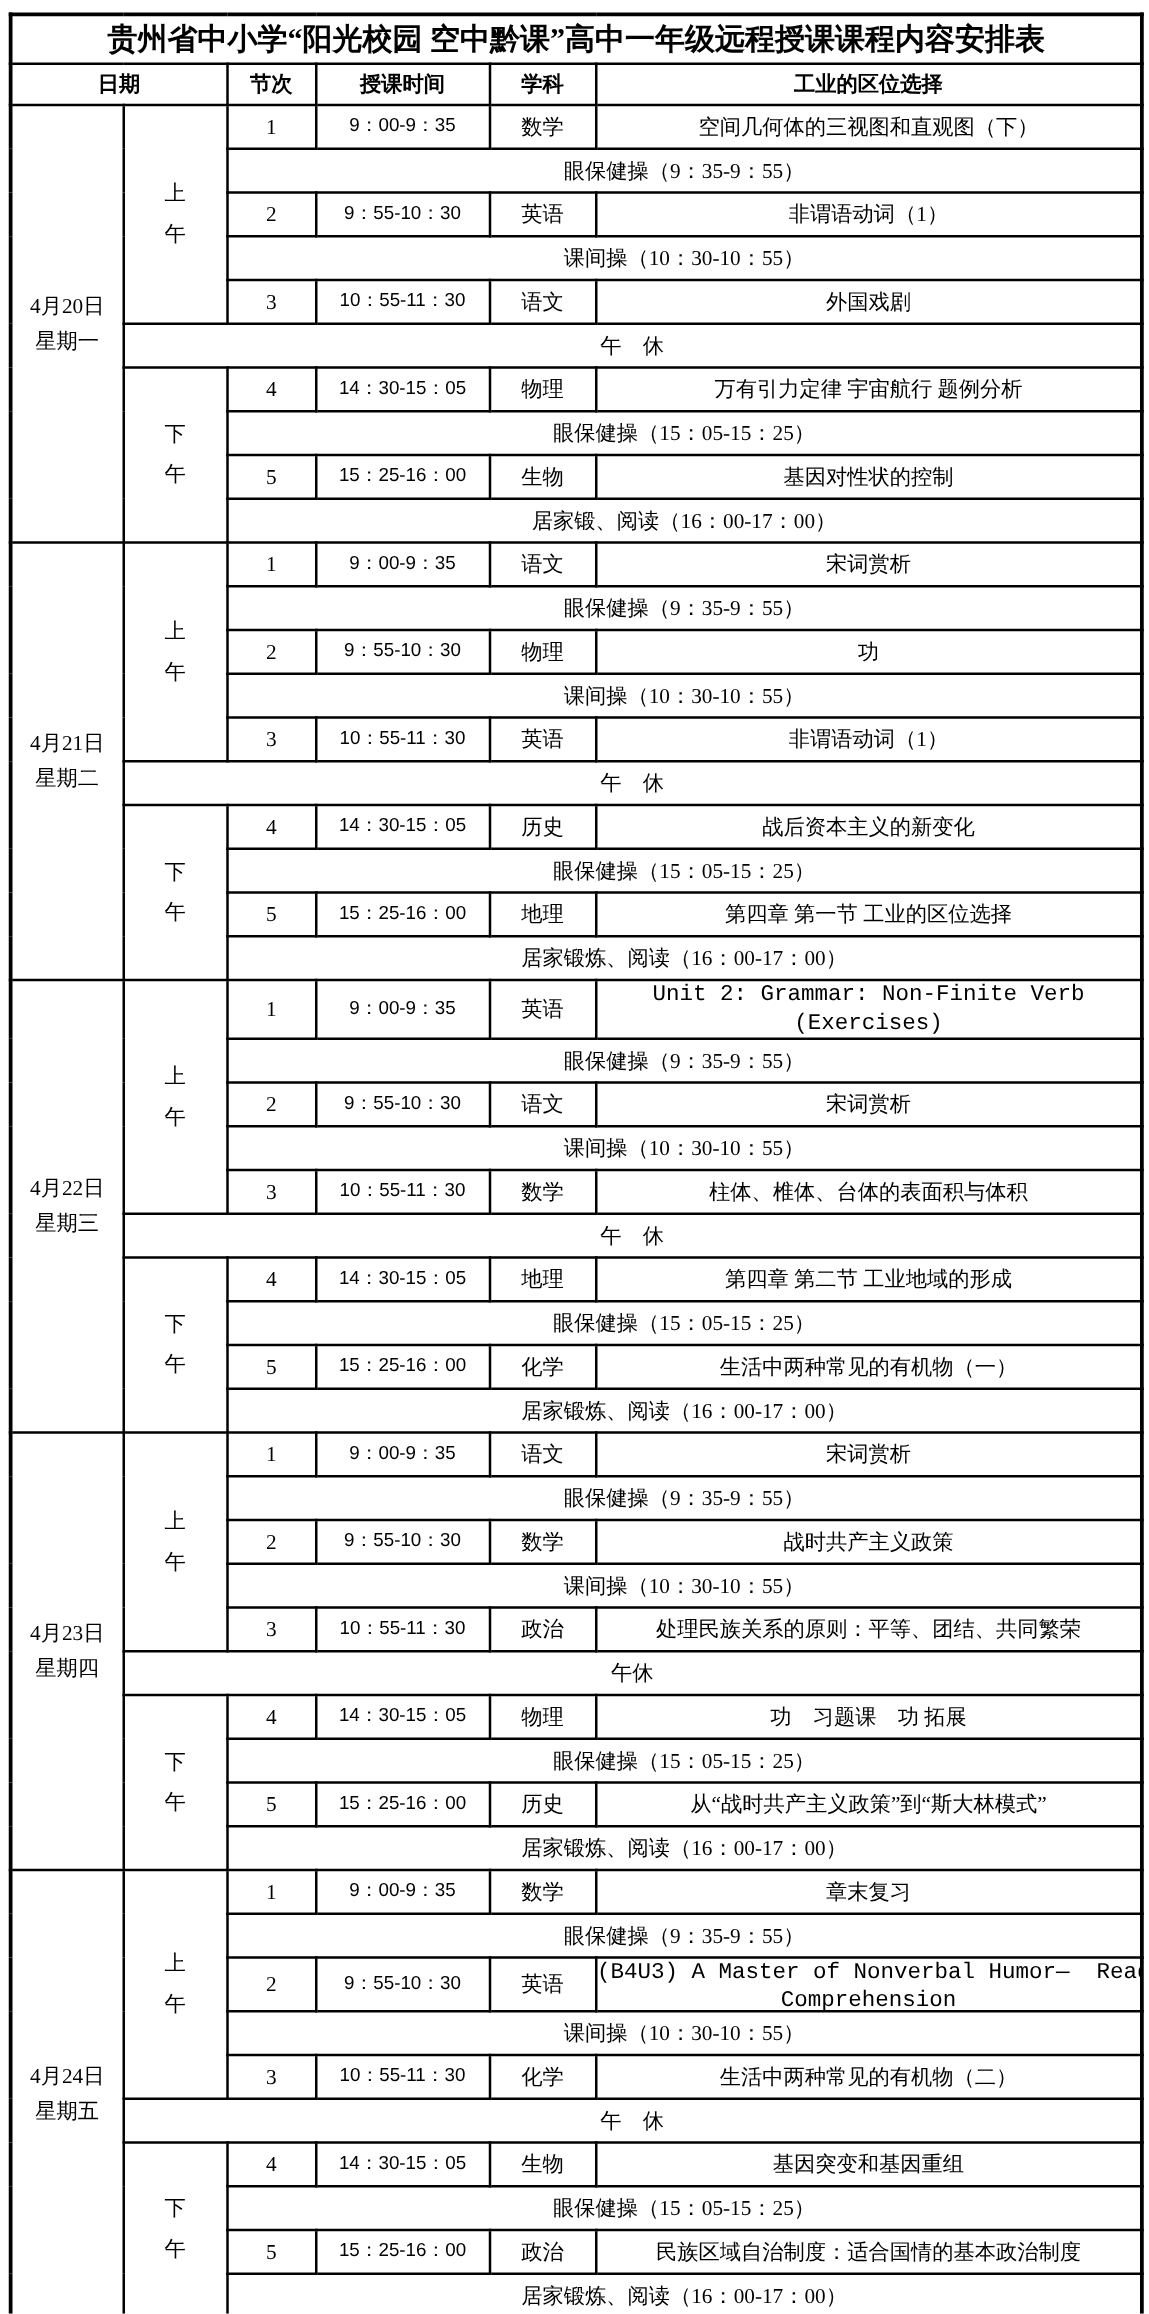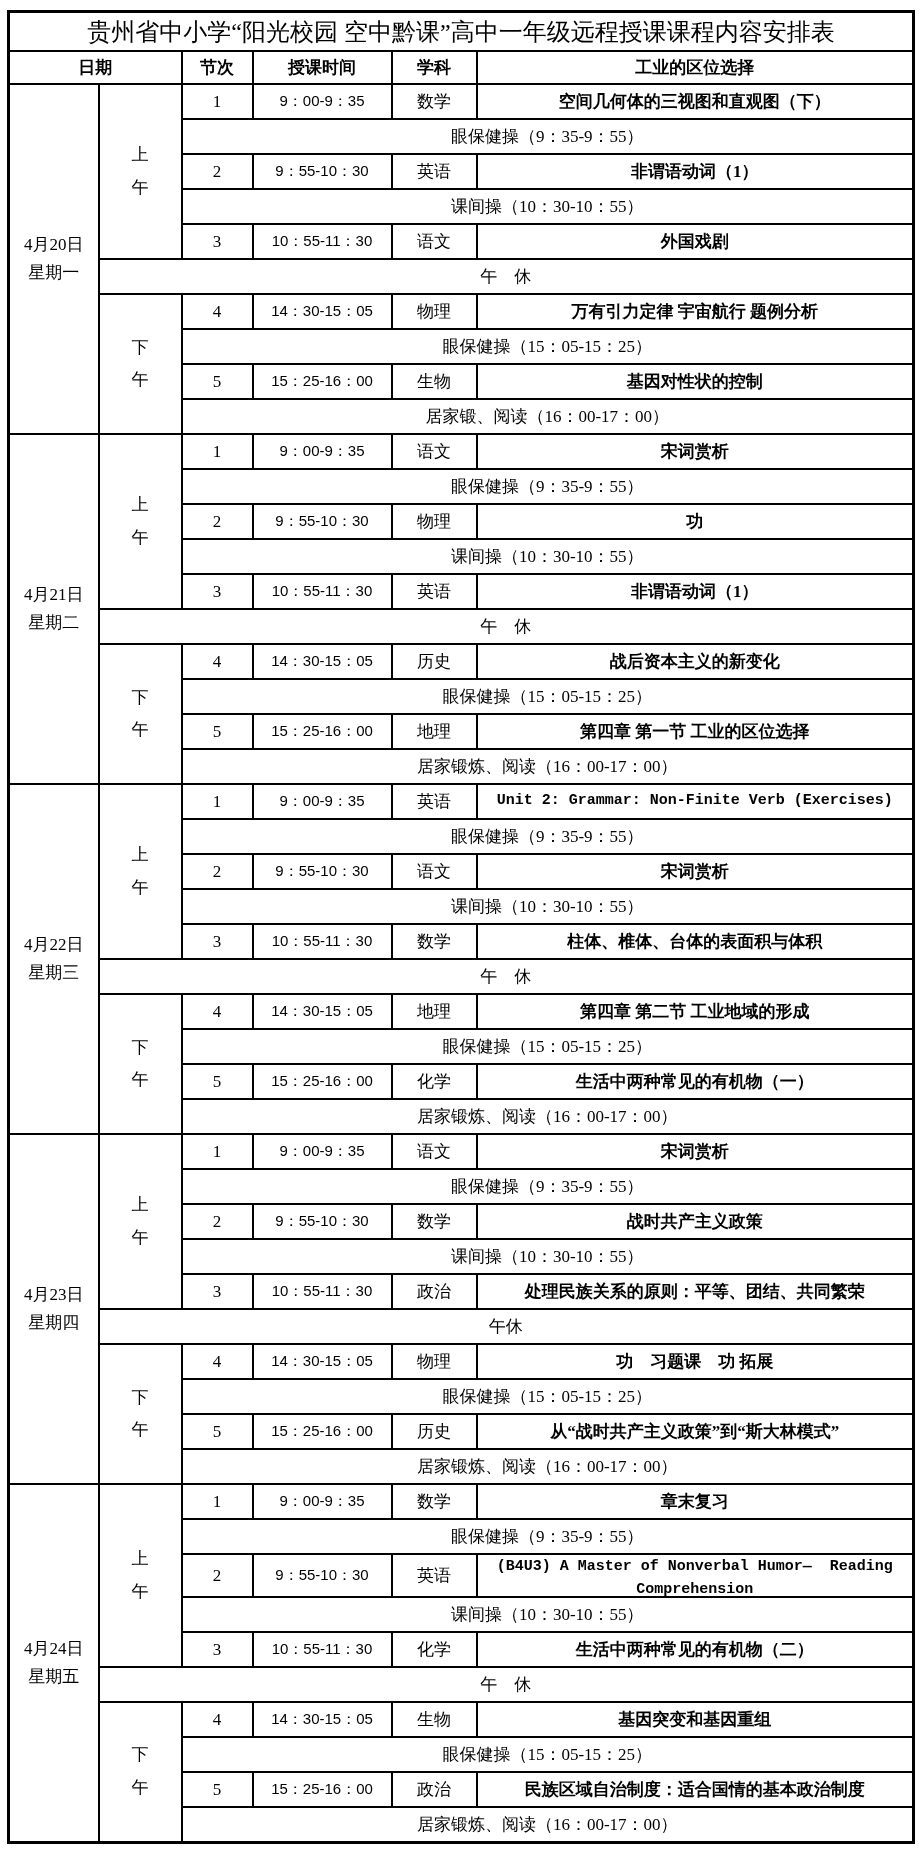--- a/index.html
+++ b/index.html
@@ -2,28 +2,28 @@
 <html><head>
 <meta charset="utf-8">
 <style>
   html,body{margin:0;padding:0;background:#fff;}
   .page{position:relative;width:919px;height:1851px;background:#ffffff;overflow:hidden;
         font-family:"Liberation Serif","DejaVu Serif",serif;color:#000;}
   table.schedule{position:absolute;left:7px;top:10px;width:905px;
         border-collapse:collapse;table-layout:fixed;border:3px solid #000;}
   td{border:2px solid #000;text-align:center;vertical-align:middle;padding:0;
      font-size:17px;line-height:1.25;overflow:hidden;}
-  td.title-cell{height:37px;font-size:24px;font-weight:normal;letter-spacing:0px;}
+  td.title-cell{height:37px;font-size:24px;font-weight:bold;letter-spacing:0px;}
   tr.head-row td{height:31px;font-size:17px;font-weight:bold;}
   tr.body-row{height:35px;}
   td.date-cell{white-space:pre-line;line-height:1.65;font-size:17px;}
   td.session-cell{white-space:pre-line;line-height:1.9;font-size:17px;}
   td.time-cell{font-family:Liberation Sans, sans-serif;font-size:15px;}
-  td.content-cell{white-space:pre-wrap;font-weight:bold;}
-  td.content-cell.latin{font-family:"Liberation Mono","DejaVu Sans Mono",monospace;font-size:15px;}
+  td.content-cell{white-space:pre-wrap;}
+  td.content-cell.latin{font-family:"Liberation Mono","DejaVu Sans Mono",monospace;font-size:18px;}
   td.twoline{vertical-align:top;}
   td.twoline .clipwrap{height:41px;overflow:hidden;}
   td.twoline .clipwrap div{line-height:23px;height:23px;white-space:pre;}
 </style>
 </head>
 <body>
 
 <div class="page">
   <table class="schedule">
     <colgroup>

